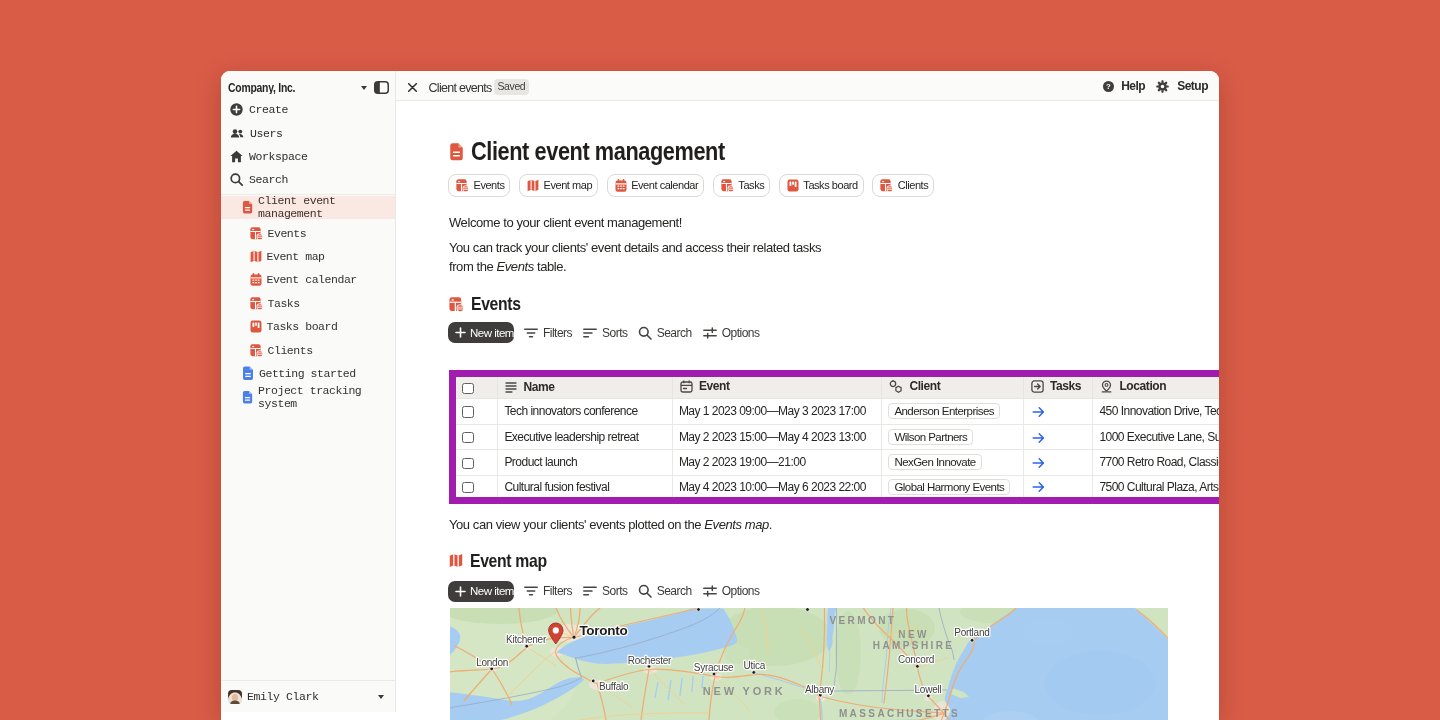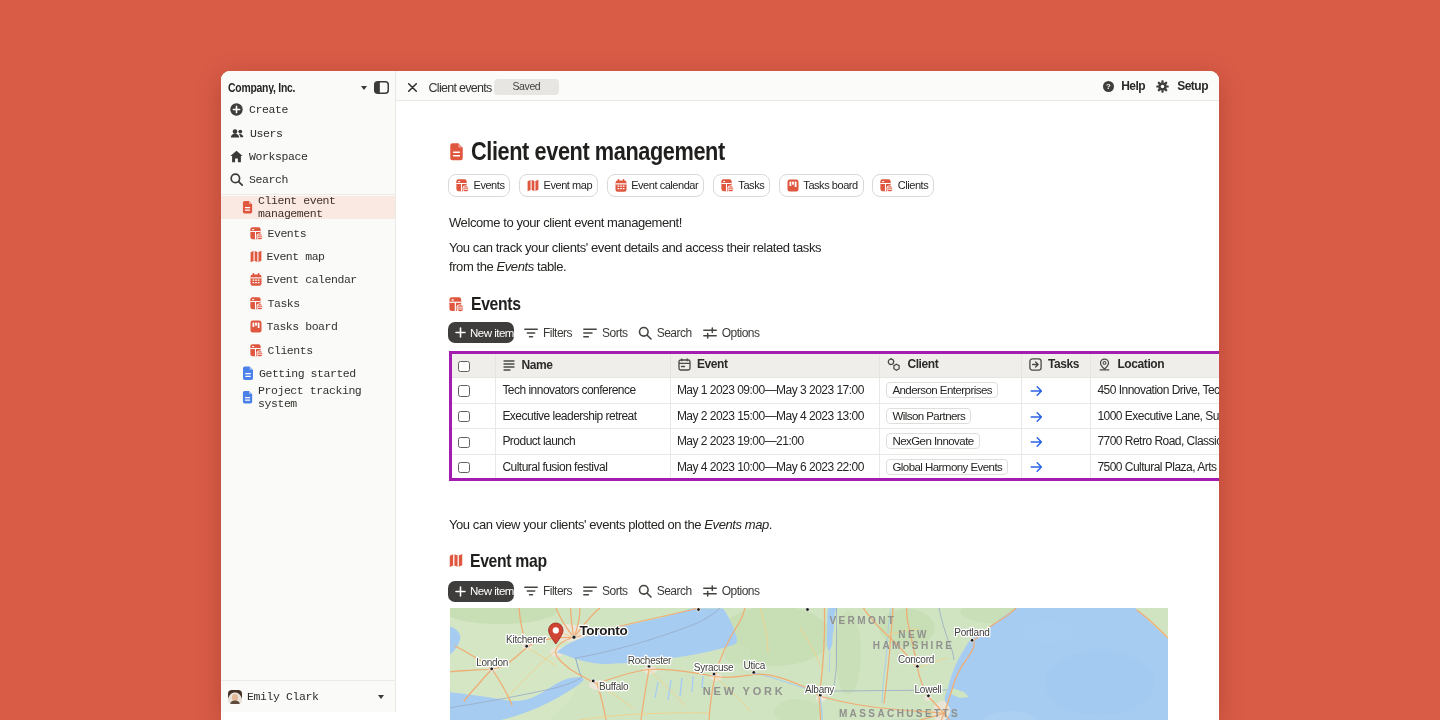--- a/index.html
+++ b/index.html
@@ -15,21 +15,21 @@
   border-right:1px solid #EAE8E5; }
 .tb-company { position:absolute; left:7px; top:9px; font-size:13px; font-weight:bold;
   letter-spacing:-0.3px; color:#262523; display:inline-block; transform:scaleX(0.8); transform-origin:left center; }
 .tb-caret { position:absolute; left:140px; top:14.5px; width:0; height:0;
   border-left:3.8px solid transparent; border-right:3.8px solid transparent; border-top:4.8px solid #3b3a38; }
 .tb-toggle { position:absolute; left:153px; top:9.8px; }
 .tb-x { position:absolute; left:186.9px; top:11.8px; }
 .tb-x svg, .tb-toggle svg { display:block; }
 .tb-title { position:absolute; left:207.5px; top:9.5px; font-size:12.5px; color:#34332f; letter-spacing:-0.7px; }
 .tb-saved { position:absolute; left:272.5px; top:8.3px; height:15.5px; background:#E8E6E3; border-radius:4px;
-  font-size:10.5px; color:#43423e; line-height:15.5px; padding:0 19px; letter-spacing:-0.4px; }
+  font-size:10.5px; color:#43423e; line-height:15.5px; padding:0 4px; letter-spacing:-0.4px; }
 .tb-right { position:absolute; right:11px; top:0; height:30px; display:flex; align-items:center; }
 .tb-right .lbl { font-size:12px; font-weight:bold; color:#2c2b29; letter-spacing:-0.5px; }
 
 .sidebar { position:absolute; left:0; top:23px; width:175px; height:618px; background:#FAFAF8;
   border-right:1px solid #EAE8E5;font-family:Liberation Mono, monospace; }
 .nav { position:absolute; top:4px; left:0; width:100%; }
 .nav-item { height:23.4px; display:flex; align-items:center; padding-left:9px; gap:6px;
   font-size:11.5px; letter-spacing:-0.4px; color:#2e2d2b; }
 .nav-item svg { flex:0 0 auto; }
 .sb-div { position:absolute; left:0; top:99.5px; width:175px; height:1px; background:#ECEAE7; }
@@ -53,21 +53,21 @@
   display:flex; align-items:center; gap:4.5px; padding:0 5px 0 7px; font-size:11px; font-weight:500;
   letter-spacing:-0.45px; color:#262523; }
 .para { position:absolute; left:52px; font-size:13px; letter-spacing:-0.42px; color:#262522; line-height:19px; }
 .sechead { position:absolute; left:52px; display:flex; align-items:center; gap:7px; }
 .sechead h2 { font-size:19px; font-weight:bold; letter-spacing:-0.4px; color:#201f1d; transform:scaleX(0.83); transform-origin:left center; white-space:nowrap; }
 .toolbar { position:absolute; left:51px; display:flex; align-items:center; }
 .btn-new { height:21px; background:#3E3D3B; color:#fff; border-radius:7px; display:flex; align-items:center;
   gap:4px; padding:0 0 0 7px; font-size:11.5px; font-weight:500; letter-spacing:-0.5px; }
 .tool { display:flex; align-items:center; gap:5px; font-size:12px; letter-spacing:-0.5px; color:#3a3936; font-weight:500; }
 
-.tbl { position:absolute; left:52.4px; top:249px; width:838px; border:3px solid #a21caf;
+.tbl { position:absolute; left:52.4px; top:268px; width:838px; border:7px solid #a21caf;
   border-collapse:collapse; table-layout:fixed; }
 .tbl th { background:#EFEEEB; height:25px; border:1px solid #E7E5E1; border-top:none; font-size:12px;
   letter-spacing:-0.4px; color:#2c2b29; text-align:left; padding:0 0 0 7px; font-weight:bold; }
 .tbl th:first-child { border-left:none; }
 .tbl td { height:25.6px; border:1px solid #EAE8E4; font-size:12px; letter-spacing:-0.52px; color:#262523;
   padding:0 0 0 6px; background:#fff; white-space:nowrap; overflow:hidden; }
 .tbl td:first-child, .tbl th:first-child { padding-left:6px; text-align:left; }
 .tbl td:first-child { border-left:none; }
 .hlbl { display:inline-flex; align-items:center; gap:6px; }
 .cb { display:inline-block; width:11.5px; height:11.5px; border:1.5px solid #61605d; border-radius:2.5px;

